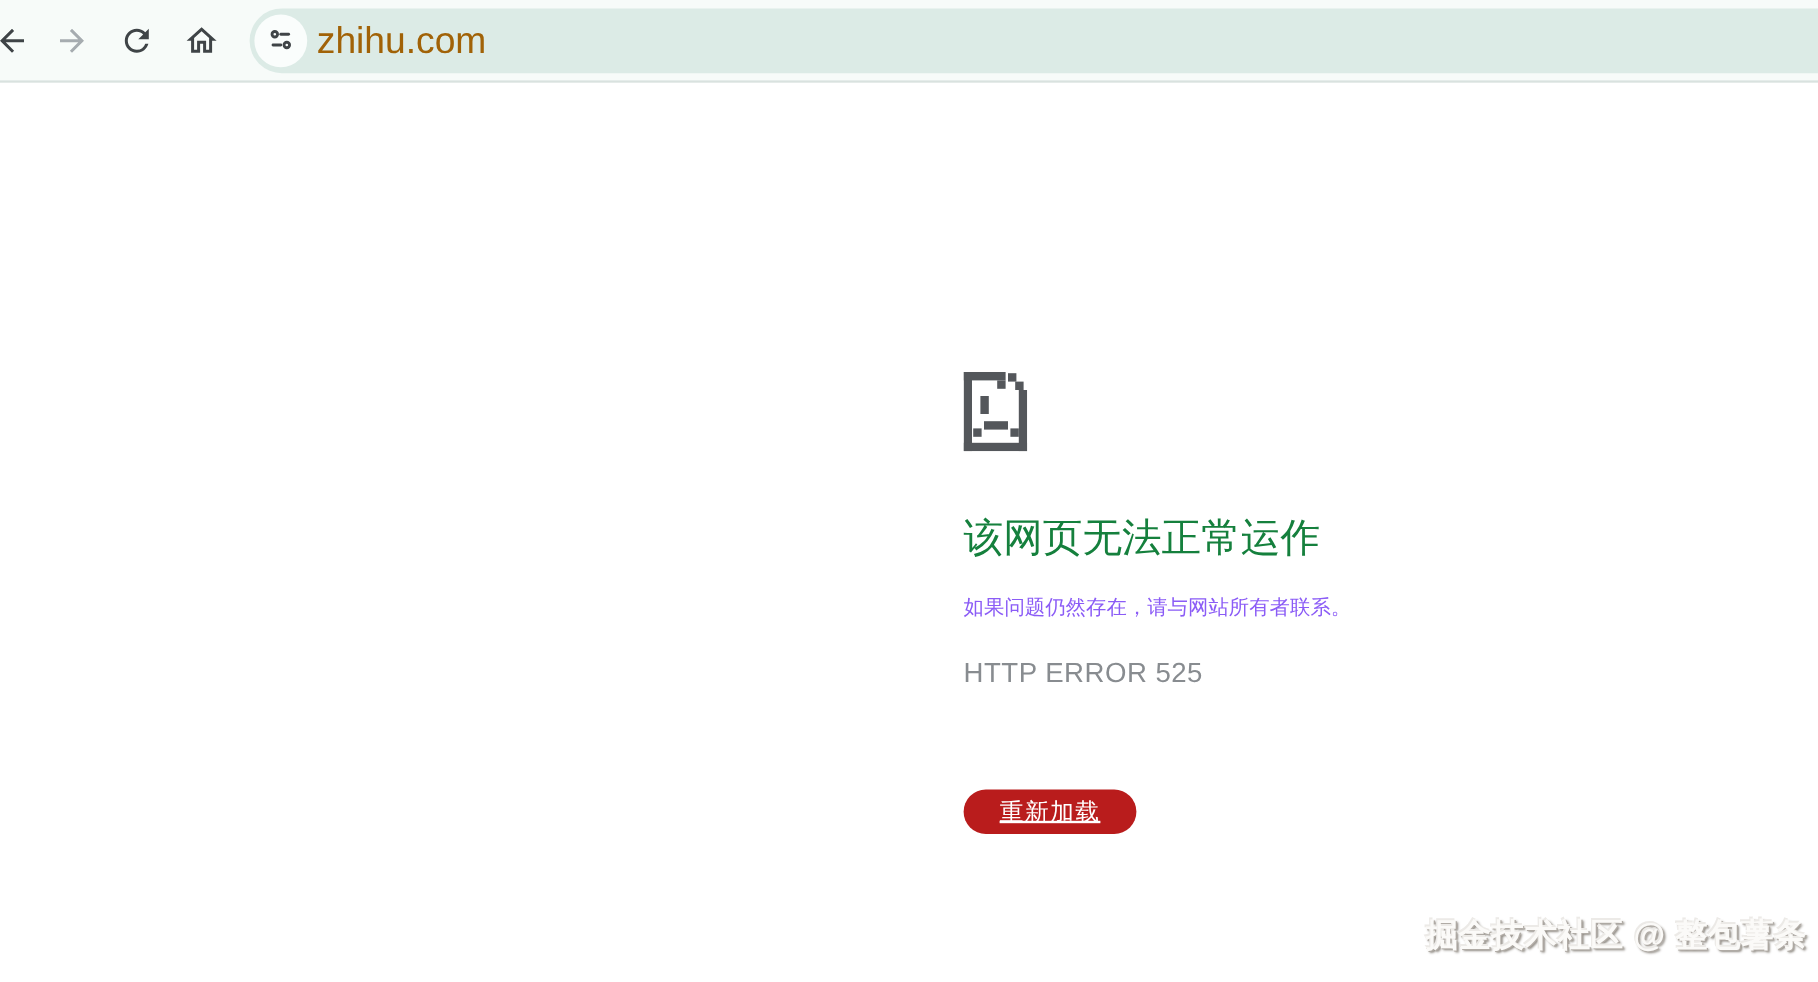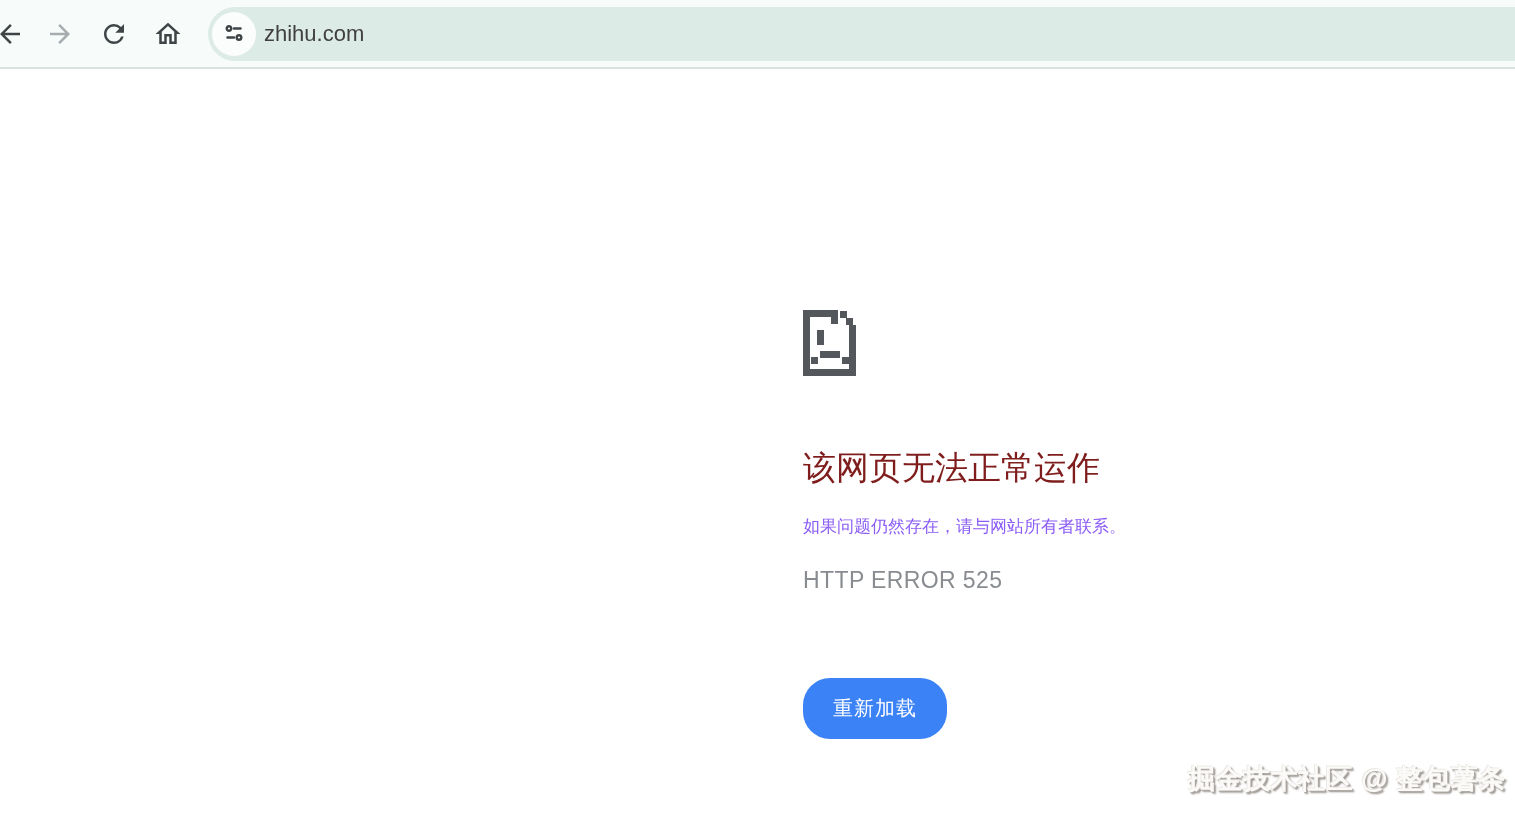--- a/index.html
+++ b/index.html
@@ -62,72 +62,73 @@
     color: #3f4447;
     cursor: pointer;
   }
   .site-info-btn svg { width: 24px; height: 24px; }
   .url-text {
     position: absolute;
     left: 56px;
     top: 0;
     height: 44px;
     line-height: 54px;
-    font-size: 22px;
-    color: #404040;
+    font-size: 31px;
+    color: #a16207;
     white-space: nowrap;
   }
 
   
   .content {
     position: relative;
     width: 100%;
     height: 747px;
     background: #ffffff;
   }
   .error-main {
     position: absolute;
     left: 803px;
     top: 241px; 
   }
   .sad-icon { display: block; width: 53px; height: 66px; color: #54575b; }
   .error-title {
-    margin-top: 72px;
+    margin-top: 52px;
     font-size: 33px;
     font-weight: 400;
-    color: #7f1d1d;
+    color: #15803d;
     line-height: 1.2;
     white-space: nowrap;
   }
   .error-message {
     margin-top: 27px;
     font-size: 17px;
     color: #8b5cf6;
     white-space: nowrap;
   }
   .error-code {
     margin-top: 29px;
     font-size: 23px;
     color: #888c90;
     letter-spacing: 0.4px;
     white-space: nowrap;
   }
   .reload-btn {
     margin-top: 84px;
-    height: 61px;
+    height: 37px;
     padding: 0 30px;
     border: none;
     border-radius: 27px;
-    background: #3b82f6;
+    background: #b91c1c;
     color: #ffffff;
     font-size: 20px;
     font-weight: 500;
     font-family: "Liberation Sans", sans-serif;
     cursor: pointer;
     letter-spacing: 1px;
+    text-decoration: underline;
   }
 
   
   .watermark {
     position: absolute;
     right: 9px;
     bottom: 19px;
     font-size: 27px;
     font-weight: 700;
     letter-spacing: 0.5px;

